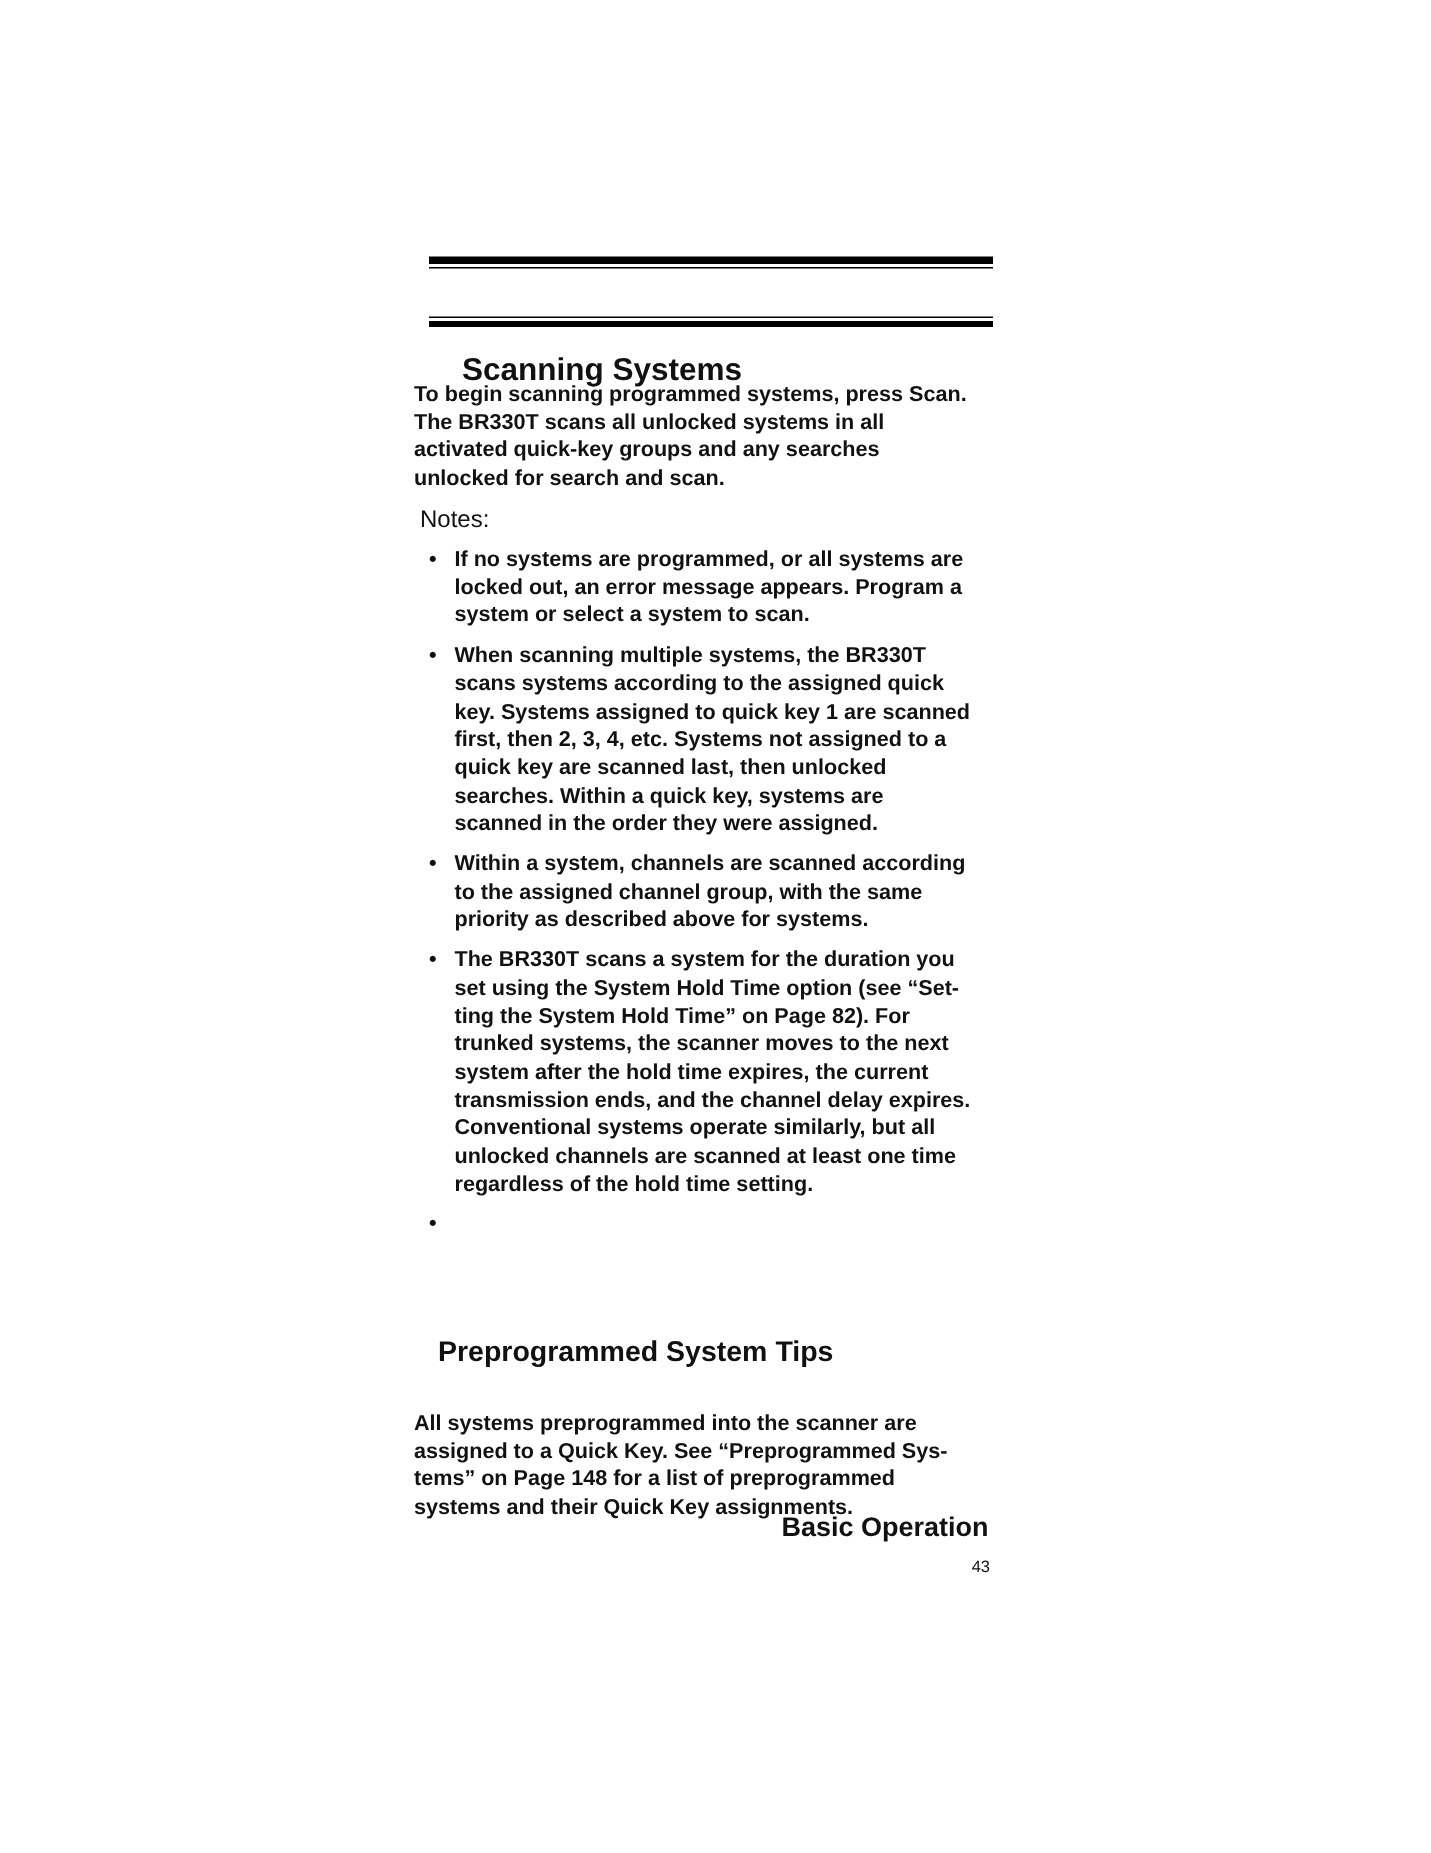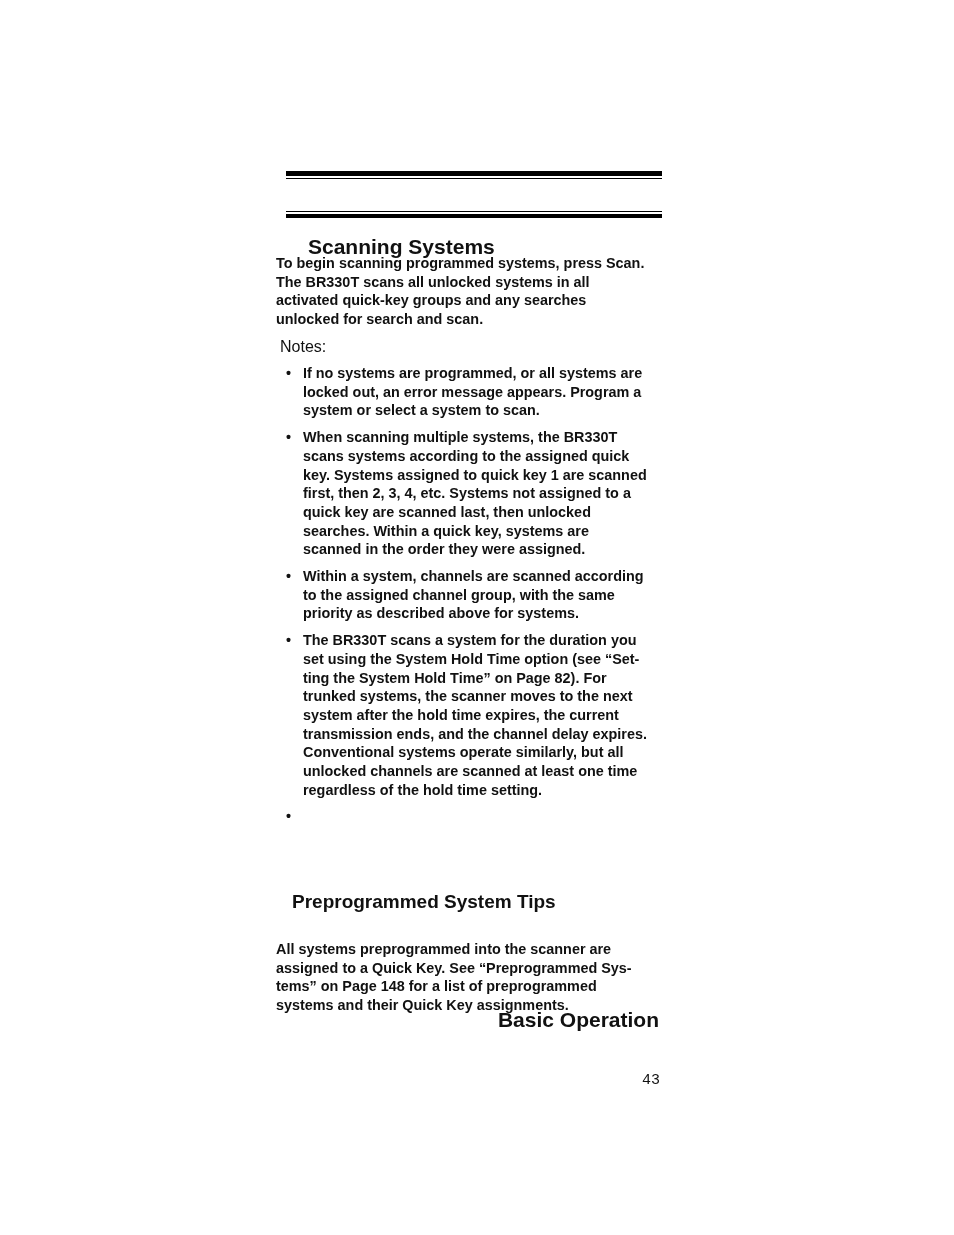--- a/index.html
+++ b/index.html
@@ -6,22 +6,22 @@
   body{width:954px;height:1235px;position:relative;overflow:hidden;font-family:"Liberation Sans",sans-serif;color:#111;}
   .rule{position:absolute;left:286px;width:376px;background:#000;}
   .col{position:absolute;left:276px;width:372px;font-weight:bold;}
   .h1{position:absolute;left:292px;top:219px;font-size:21px;font-weight:bold;margin:16px;}
   .p{font-size:14.4px;line-height:18.7px;margin:0;}
   .notes-label{position:absolute;left:280px;top:338px;font-size:16px;}
   ul{list-style:none;margin:0;padding:0;}
   li{position:relative;padding-left:27px;font-size:14.4px;line-height:18.7px;margin-bottom:8px;}
   li .bullet{position:absolute;left:10px;top:0;}
   .h2{position:absolute;left:292px;top:891px;font-size:19px;font-weight:bold;margin:0;}
-  .footer-title{position:absolute;right:295px;top:1008px;font-size:21px;font-weight:bold;}
-  .page-num{position:absolute;right:294px;top:1072px;font-size:15px;font-family:Liberation Mono, monospace;}
+  .footer-title{position:absolute;right:295px;top:1008px;font-size:18px;font-weight:bold;}
+  .page-num{position:absolute;right:294px;top:1039px;font-size:11px;}
 </style>
 </head>
 <body>
 
 <div class="rule" style="top:171px;height:5px;"></div>
 <div class="rule" style="top:178px;height:1px;"></div>
 <div class="rule" style="top:211px;height:1px;"></div>
 <div class="rule" style="top:214px;height:4px;"></div>
 
 <h1 class="h1">Scanning Systems</h1>

